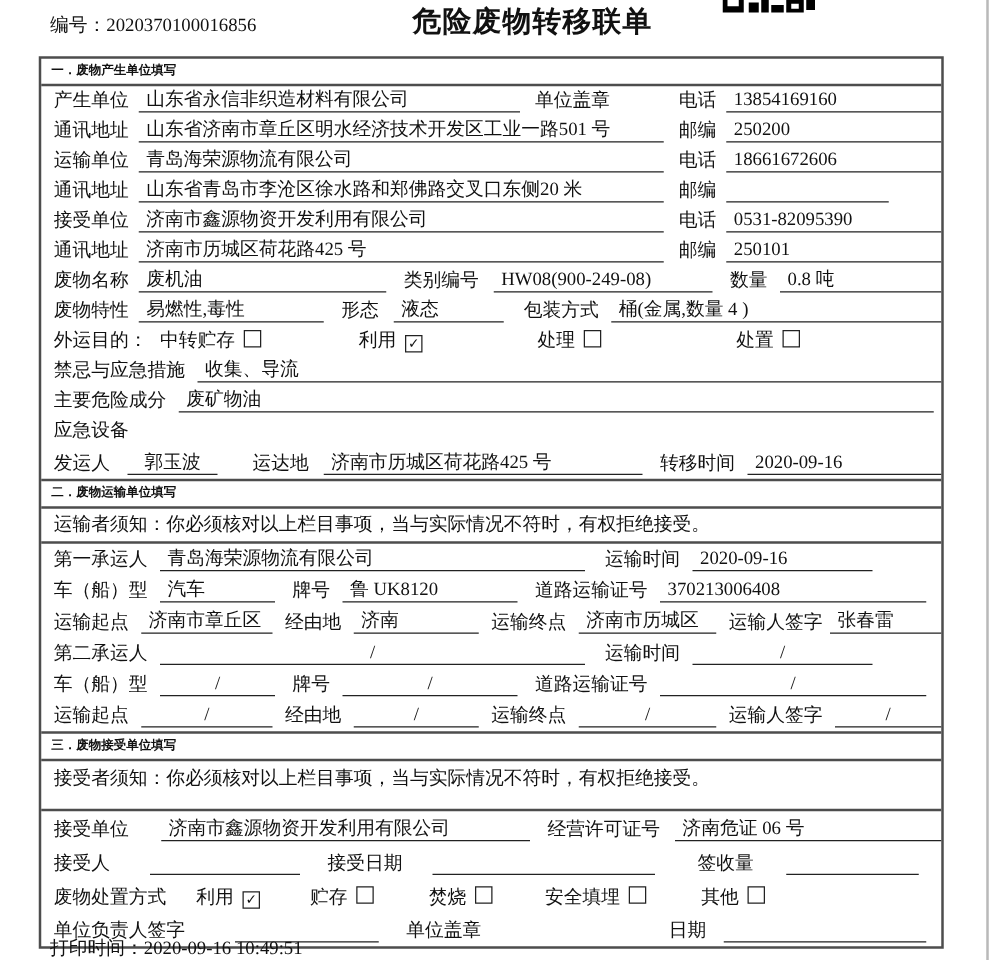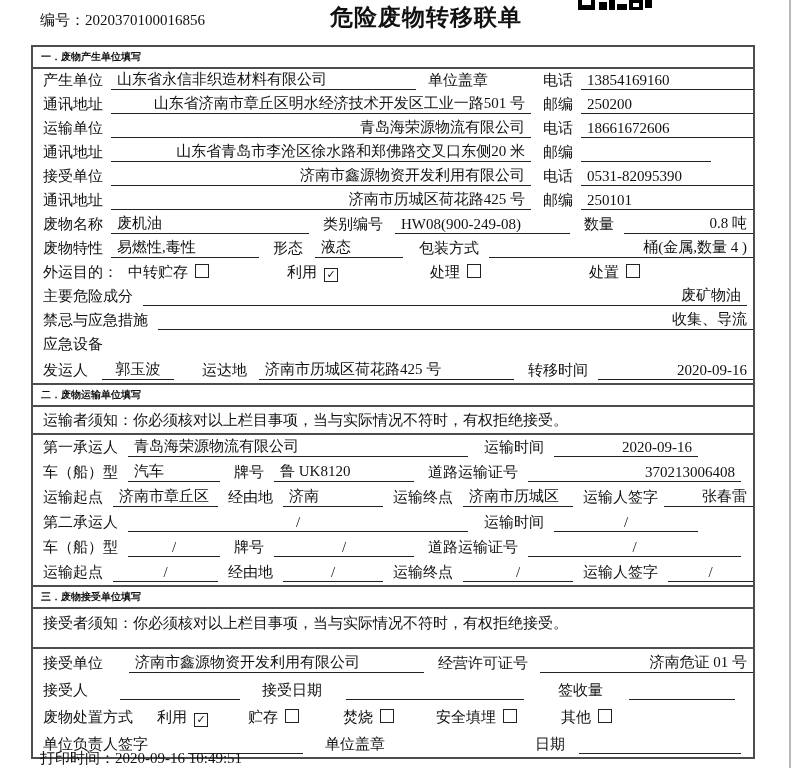--- a/index.html
+++ b/index.html
@@ -11,21 +11,21 @@
   .qr{position:absolute;left:578px;top:0;}
   .form{position:absolute;left:31px;top:45px;width:720px;border:2px solid #4d4d4d;background:#fff;}
   .sec-h{height:17px;line-height:17px;padding:1px 8px 2px;font-weight:bold;font-size:10px;border-bottom:2px solid #4d4d4d;}
   .sec-h.mid{border-top:2px solid #4d4d4d;}
   .row{display:flex;align-items:flex-end;height:24px;padding:0 0 3px 10px;box-sizing:border-box;}
   .row.tall{height:26px;font-family:Liberation Serif, serif;}
   .row.s3{height:27px;}
   .notice{height:28px;line-height:26px;padding:0 0 0 10px;border-bottom:2px solid #4d4d4d;box-sizing:border-box;}
   .lbl{white-space:nowrap;flex:none;}
   .ul{border-bottom:1px solid #222;padding:0 6px 0 6px;white-space:nowrap;box-sizing:border-box;flex:none;min-height:17px;}
-  .ul.grow{flex:1 1 auto;text-align:right;}
+  .ul.grow{flex:1 1 auto;}
   .ul.ctr{text-align:center;}
   .cb{display:inline-block;width:12px;height:12px;border:1px solid #222;margin-left:7px;
       font-size:11px;line-height:12px;text-align:center;vertical-align:-1px;font-family:"DejaVu Sans",sans-serif;}
   .opt{white-space:nowrap;flex:none;}
   .footer{position:absolute;left:40px;top:749px;font-size:15px;}
 </style>
 </head>
 <body>
 
 <div class="page">
@@ -113,27 +113,27 @@
 
     <div class="row">
       <span class="lbl">外运目的：</span>
       <span class="opt" style="margin-left:10px"><span>中转贮存</span><span class="cb"></span></span>
       <span class="opt" style="margin-left:78px"><span>利用</span><span class="cb checked">✓</span></span>
       <span class="opt" style="margin-left:92px"><span>处理</span><span class="cb"></span></span>
       <span class="opt" style="margin-left:108px"><span>处置</span><span class="cb"></span></span>
     </div>
 
     <div class="row">
+      <span class="lbl">禁忌与应急措施</span>
+      <span class="ul grow" style="margin-left:10px">收集、导流</span>
+    </div>
+
+    <div class="row">
       <span class="lbl">主要危险成分</span>
       <span class="ul grow" style="margin-left:10px;margin-right:6px">废矿物油</span>
-    </div>
-
-    <div class="row">
-      <span class="lbl">禁忌与应急措施</span>
-      <span class="ul grow" style="margin-left:10px">收集、导流</span>
     </div>
 
     <div class="row">
       <span class="lbl">应急设备</span>
     </div>
 
     <div class="row tall">
       <span class="lbl">发运人</span>
       <span class="ul ctr" style="width:72px;margin-left:14px">郭玉波</span>
       <span class="lbl" style="margin-left:28px">运达地</span>
@@ -201,21 +201,21 @@
     </div>
 
     <div class="sec-h mid">三．废物接受单位填写</div>
 
     <div class="notice" style="height:40px;line-height:28px">接受者须知：你必须核对以上栏目事项，当与实际情况不符时，有权拒绝接受。</div>
 
     <div class="row s3">
       <span class="lbl">接受单位</span>
       <span class="ul" style="width:295px;margin-left:26px">济南市鑫源物资开发利用有限公司</span>
       <span class="lbl" style="margin-left:14px">经营许可证号</span>
-      <span class="ul grow" style="margin-left:12px">济南危证 01 号</span>
+      <span class="ul grow" style="margin-left:12px">济南危证 06 号</span>
     </div>
 
     <div class="row s3">
       <span class="lbl">接受人</span>
       <span class="ul" style="width:120px;margin-left:32px"></span>
       <span class="lbl" style="margin-left:22px">接受日期</span>
       <span class="ul" style="width:178px;margin-left:24px"></span>
       <span class="lbl" style="margin-left:34px">签收量</span>
       <span class="ul grow" style="margin-left:26px;margin-right:18px"></span>
     </div>

